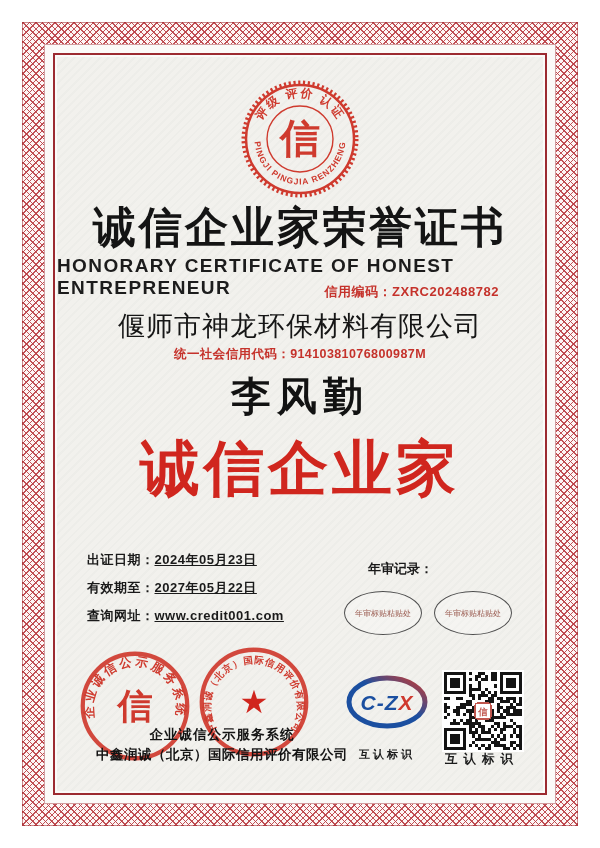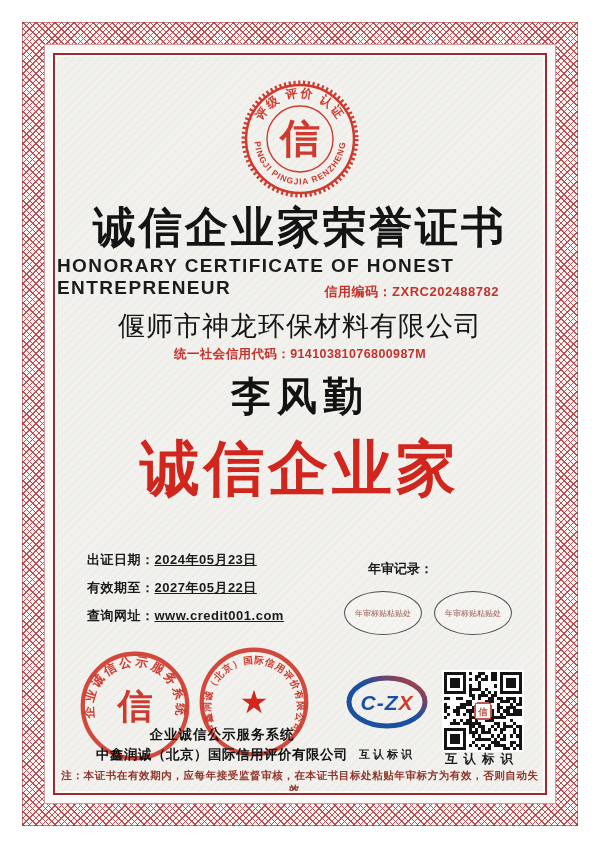--- a/index.html
+++ b/index.html
@@ -432,15 +432,14 @@
           <rect x="80" y="8" width="12" height="12" fill="#141414"></rect>
           <rect x="0" y="72" width="28" height="28" fill="#141414"></rect>
           <rect x="4" y="76" width="20" height="20" fill="#fff"></rect>
           <rect x="8" y="80" width="12" height="12" fill="#141414"></rect>
           <rect x="40" y="40" width="20" height="20" rx="3" fill="#fff" stroke="#c0564e" stroke-width="2"></rect>
           <text x="50" y="55" text-anchor="middle" font-size="12" font-weight="bold" fill="#c0564e">信</text>
         </svg>
     </div>
     <div class="abs qr-label">互认标识</div>
 
-    <div class="abs note">注：本证书在有效期内，应每年接受监督审核，在本证书目标处粘贴年审标方为有效，否则自动失效。</div>
   </div>
 </div>
 
 </body></html>

